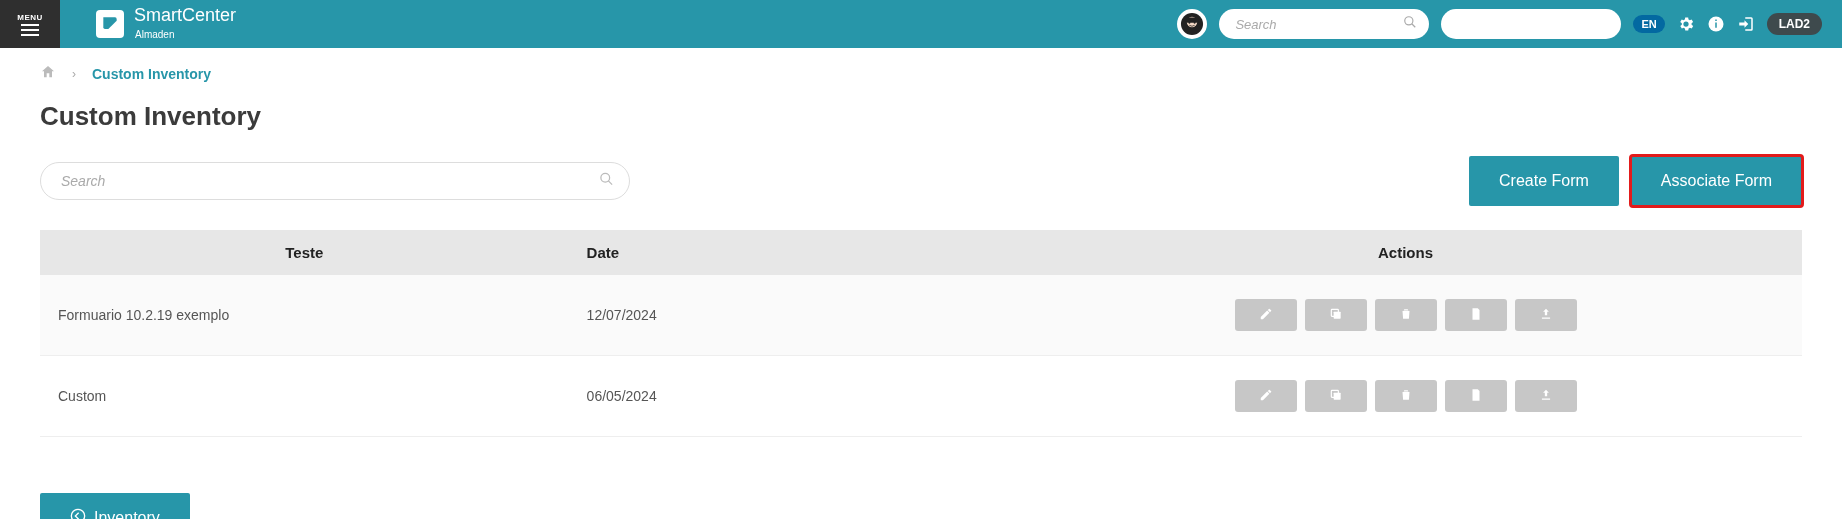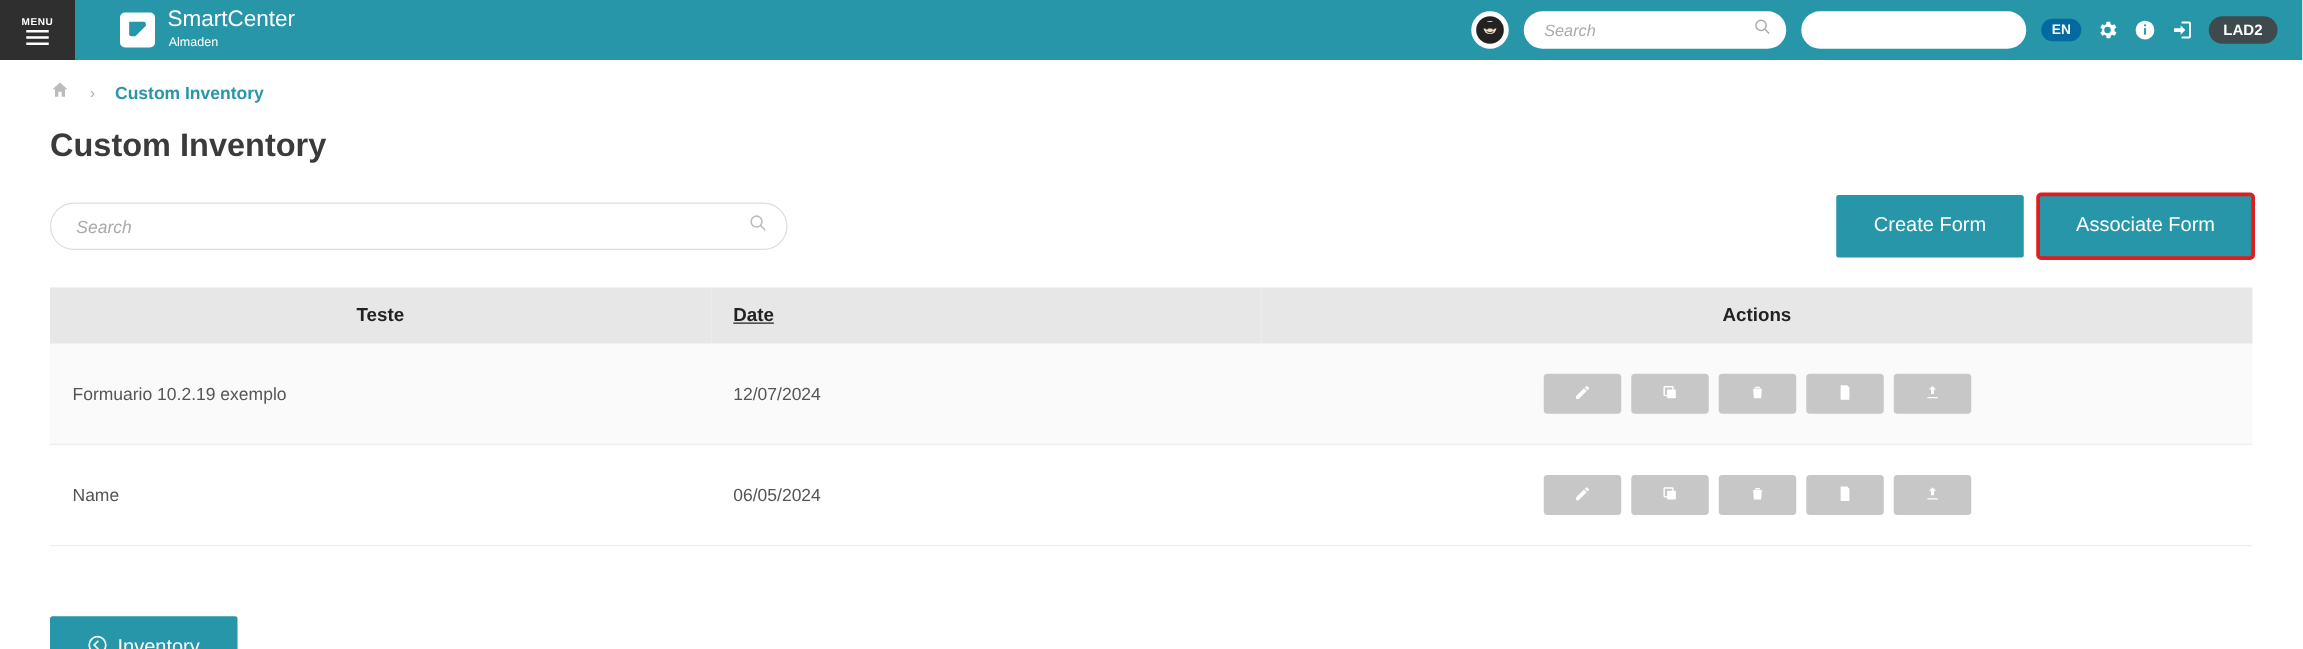--- a/index.html
+++ b/index.html
@@ -222,21 +222,21 @@
     </div>
     <div class="toolbar-spacer"></div>
     <button class="btn">Create Form</button>
     <button class="btn highlighted">Associate Form</button>
   </div>
 
   <table class="tbl">
     <thead>
       <tr>
         <th style="width:30%; text-align:center;">Teste</th>
-        <th style="width:25%;text-decoration:underline;">Date</th>
+        <th style="width:25%;">Date</th>
         <th class="center" style="width:45%;">Actions</th>
       </tr>
     </thead>
     <tbody id="tbody">
     <tr>
           <td>Formuario 10.2.19 exemplo</td>
           <td>12/07/2024</td>
           <td class="actions-cell"><button class="act-btn">
               <span><svg width="14" height="14" viewBox="0 0 24 24" fill="#fff">
                   <path d="M3 17.25V21h3.75L17.81 9.94l-3.75-3.75L3 17.25zM20.71 7.04a1 1 0 0 0 0-1.41l-2.34-2.34a1 1 0 0 0-1.41 0L15.13 5.13l3.75 3.75 1.83-1.84z"></path>
@@ -254,21 +254,21 @@
               <span><svg width="14" height="14" viewBox="0 0 24 24" fill="#fff">
                   <path d="M6 2h9l3 3v17H6V2zm2 6h8v2H8V8zm0 4h8v2H8v-2z"></path>
                 </svg></span>
             </button><button class="act-btn">
               <span><svg width="14" height="14" viewBox="0 0 24 24" fill="#fff">
                   <path d="M12 3l5 5h-3v6h-4V8H7l5-5zM5 18h14v2H5v-2z"></path>
                 </svg></span>
             </button></td>
         </tr>
         <tr>
-          <td>Name</td>
+          <td>Custom</td>
           <td>06/05/2024</td>
           <td class="actions-cell"><button class="act-btn">
               <span><svg width="14" height="14" viewBox="0 0 24 24" fill="#fff">
                   <path d="M3 17.25V21h3.75L17.81 9.94l-3.75-3.75L3 17.25zM20.71 7.04a1 1 0 0 0 0-1.41l-2.34-2.34a1 1 0 0 0-1.41 0L15.13 5.13l3.75 3.75 1.83-1.84z"></path>
                 </svg></span>
             </button><button class="act-btn">
               <span><svg width="14" height="14" viewBox="0 0 24 24" fill="#fff">
                   <rect x="8" y="8" width="12" height="12" rx="1"></rect>
                   <rect x="4" y="4" width="12" height="12" rx="1" fill="none" stroke="#fff" stroke-width="2"></rect>
                 </svg></span>

